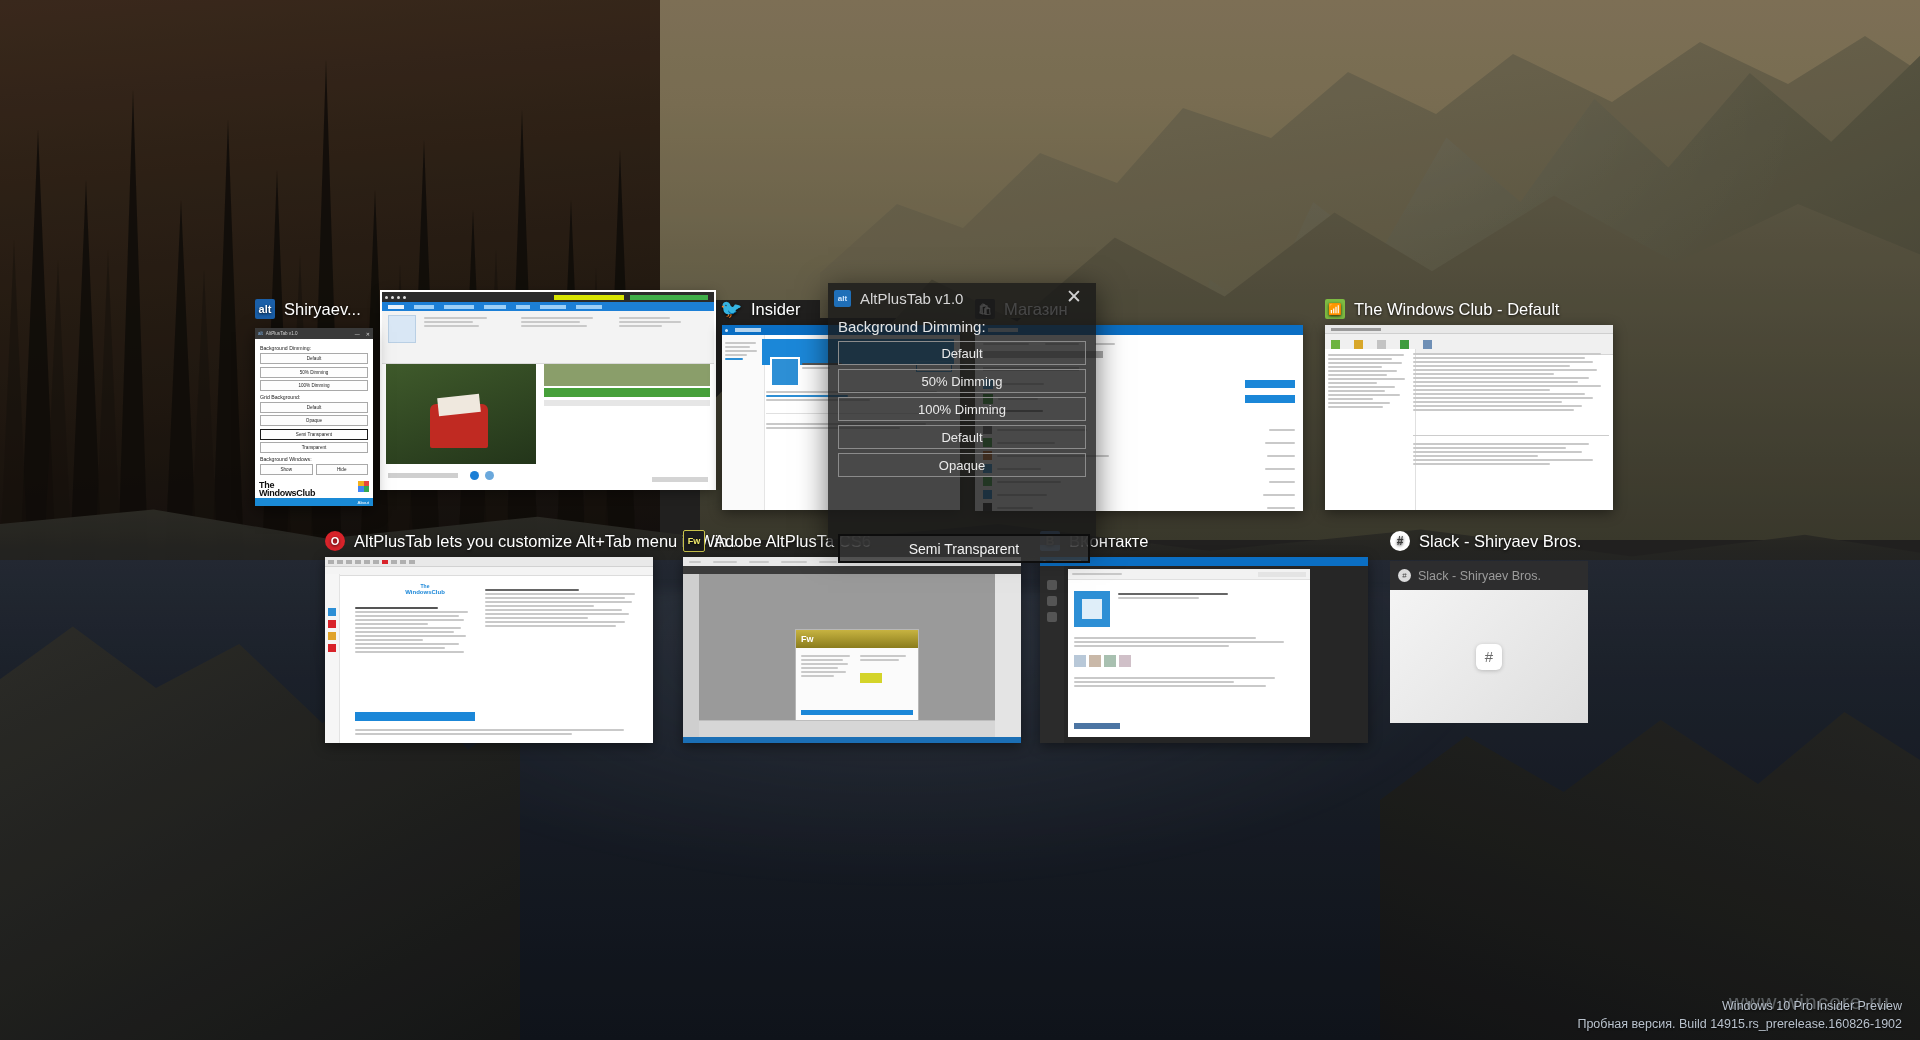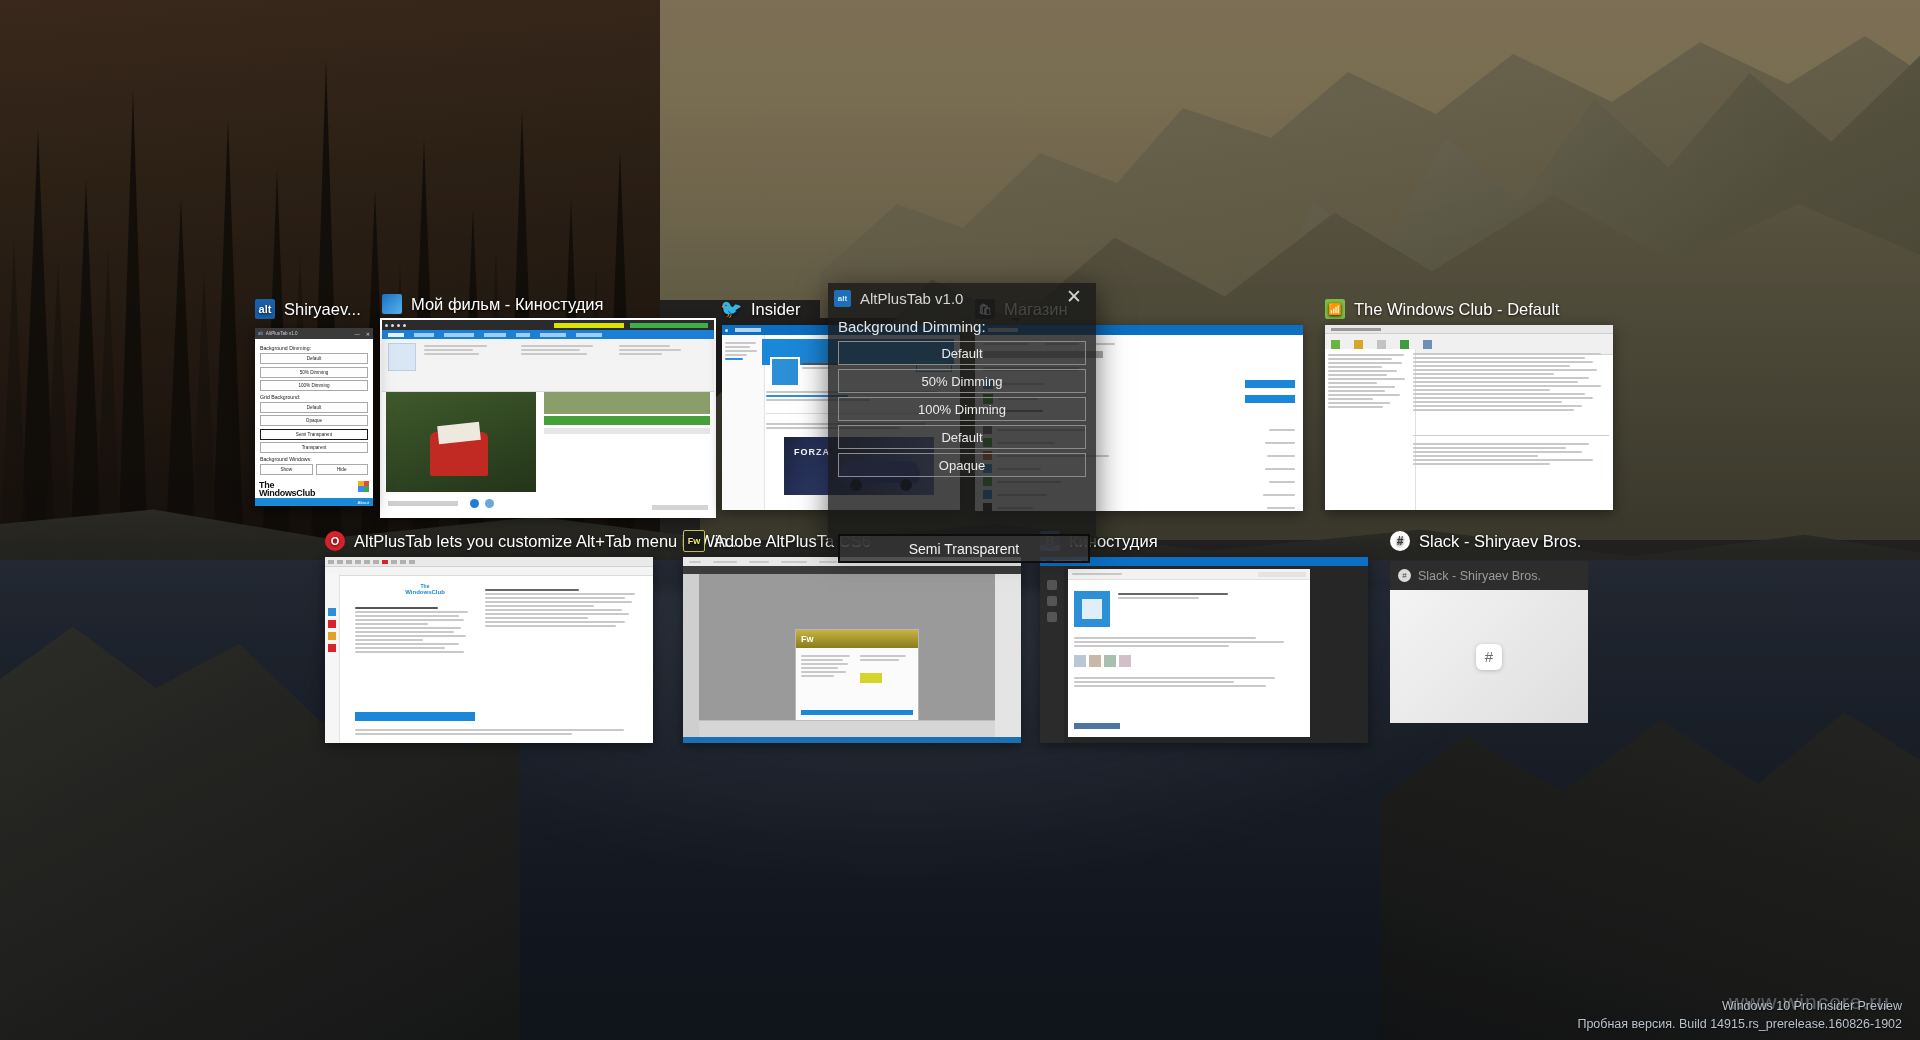--- a/index.html
+++ b/index.html
@@ -213,24 +213,20 @@
 <div id="alt-tab-grid">
 
   <div class="task" style="left:255px;top:295px;width:118px;">
     <div class="task-title">
       <span class="ico" style="background:#1a5fa8;">alt</span>
       <span>Shiryaev...</span>
     </div>
   </div>
 
   <div class="task" style="left:382px;top:290px;width:334px;">
-    <div class="task-title">
-      <span class="ico" style="background:linear-gradient(135deg,#1b6fc0,#59b4f0);"></span>
-      <span>Мой фильм - Киностудия</span>
-    </div>
     <div class="thumb sel" style="width:332px;height:196px;margin-top:2px;">
       <div class="mw">
         <div class="mw-bar grey" style="height:10px;background:#2b2b2b;border:0;">
           <span class="dot"></span>
             <span class="dot"></span>
             <span class="dot"></span>
             <span class="dot"></span>
           <span style="flex:1"></span>
           <span style="width:70px;height:5px;background:#d8e400;display:block;margin-right:3px;"></span>
           <span style="width:78px;height:5px;background:#3fae49;display:block;margin-right:3px;"></span>
@@ -306,26 +302,20 @@
         <div style="position:absolute;right:8px;top:36px;width:34px;height:9px;border:1px solid #2d8fd5;"></div>
         <div style="position:absolute;left:44px;top:64px;right:8px;">
           <div class="txtline" style="width:92%"></div>
           <div class="txtline" style="width:44%;background:#2d8fd5"></div>
           <div class="txtline" style="width:56%"></div>
         </div>
         <div style="position:absolute;left:44px;top:88px;right:8px;height:1px;background:#e0e0e0;"></div>
         <div style="position:absolute;left:44px;top:96px;right:8px;">
           <div class="txtline" style="width:86%"></div>
             <div class="txtline" style="width:72%"></div>
-        </div>
-        <div style="position:absolute;left:62px;top:112px;width:150px;height:58px;background:linear-gradient(110deg,#1d2440,#3a4b86 55%,#6b7fc4);overflow:hidden;">
-          <div style="position:absolute;left:10px;top:10px;color:#fff;font-size:9px;font-weight:bold;letter-spacing:1px;">FORZA</div>
-          <div style="position:absolute;left:56px;top:24px;width:80px;height:22px;background:#2f45a8;border-radius:10px 14px 4px 4px;transform:skewX(-8deg);"></div>
-          <div style="position:absolute;left:66px;top:42px;width:12px;height:12px;border-radius:50%;background:#15192c;"></div>
-          <div style="position:absolute;left:116px;top:42px;width:12px;height:12px;border-radius:50%;background:#15192c;"></div>
         </div>
       </div>
     </div>
   </div>
 
   <div class="task" style="left:975px;top:295px;width:330px;">
     <div class="task-title">
       <span class="ico" style="background:#2a2a2a;">🛍</span>
       <span>Магазин</span>
     </div>
@@ -577,21 +567,21 @@
         </div>
         <div style="position:absolute;left:16px;bottom:0;right:26px;height:22px;background:#d6d6d6;border-top:1px solid #bdbdbd;"></div>
         <div style="position:absolute;left:0;bottom:0;right:0;height:6px;background:#1b6fb5;"></div>
       </div>
     </div>
   </div>
 
   <div class="task" style="left:1040px;top:527px;width:330px;">
     <div class="task-title">
       <span class="ico" style="background:#4c75a3;font-size:12px;">В</span>
-      <span>Киностудия</span>
+      <span>ВКонтакте</span>
     </div>
     <div class="thumb" style="width:328px;height:186px;margin-top:2px;background:#1a1a1a;">
       <div class="mw" style="background:#262626;">
         <div class="mw-bar" style="height:9px;">
             <span class="dot"></span>
             <span style="width:28px;height:3px;background:rgba(255,255,255,.7);margin-left:4px"></span>
           </div>
         <div style="position:absolute;left:0;top:9px;width:24px;bottom:0;background:#2b2b2b;padding-top:8px;">
           <div style="width:10px;height:10px;background:#555;margin:6px auto;border-radius:2px"></div>
           <div style="width:10px;height:10px;background:#555;margin:6px auto;border-radius:2px"></div>

